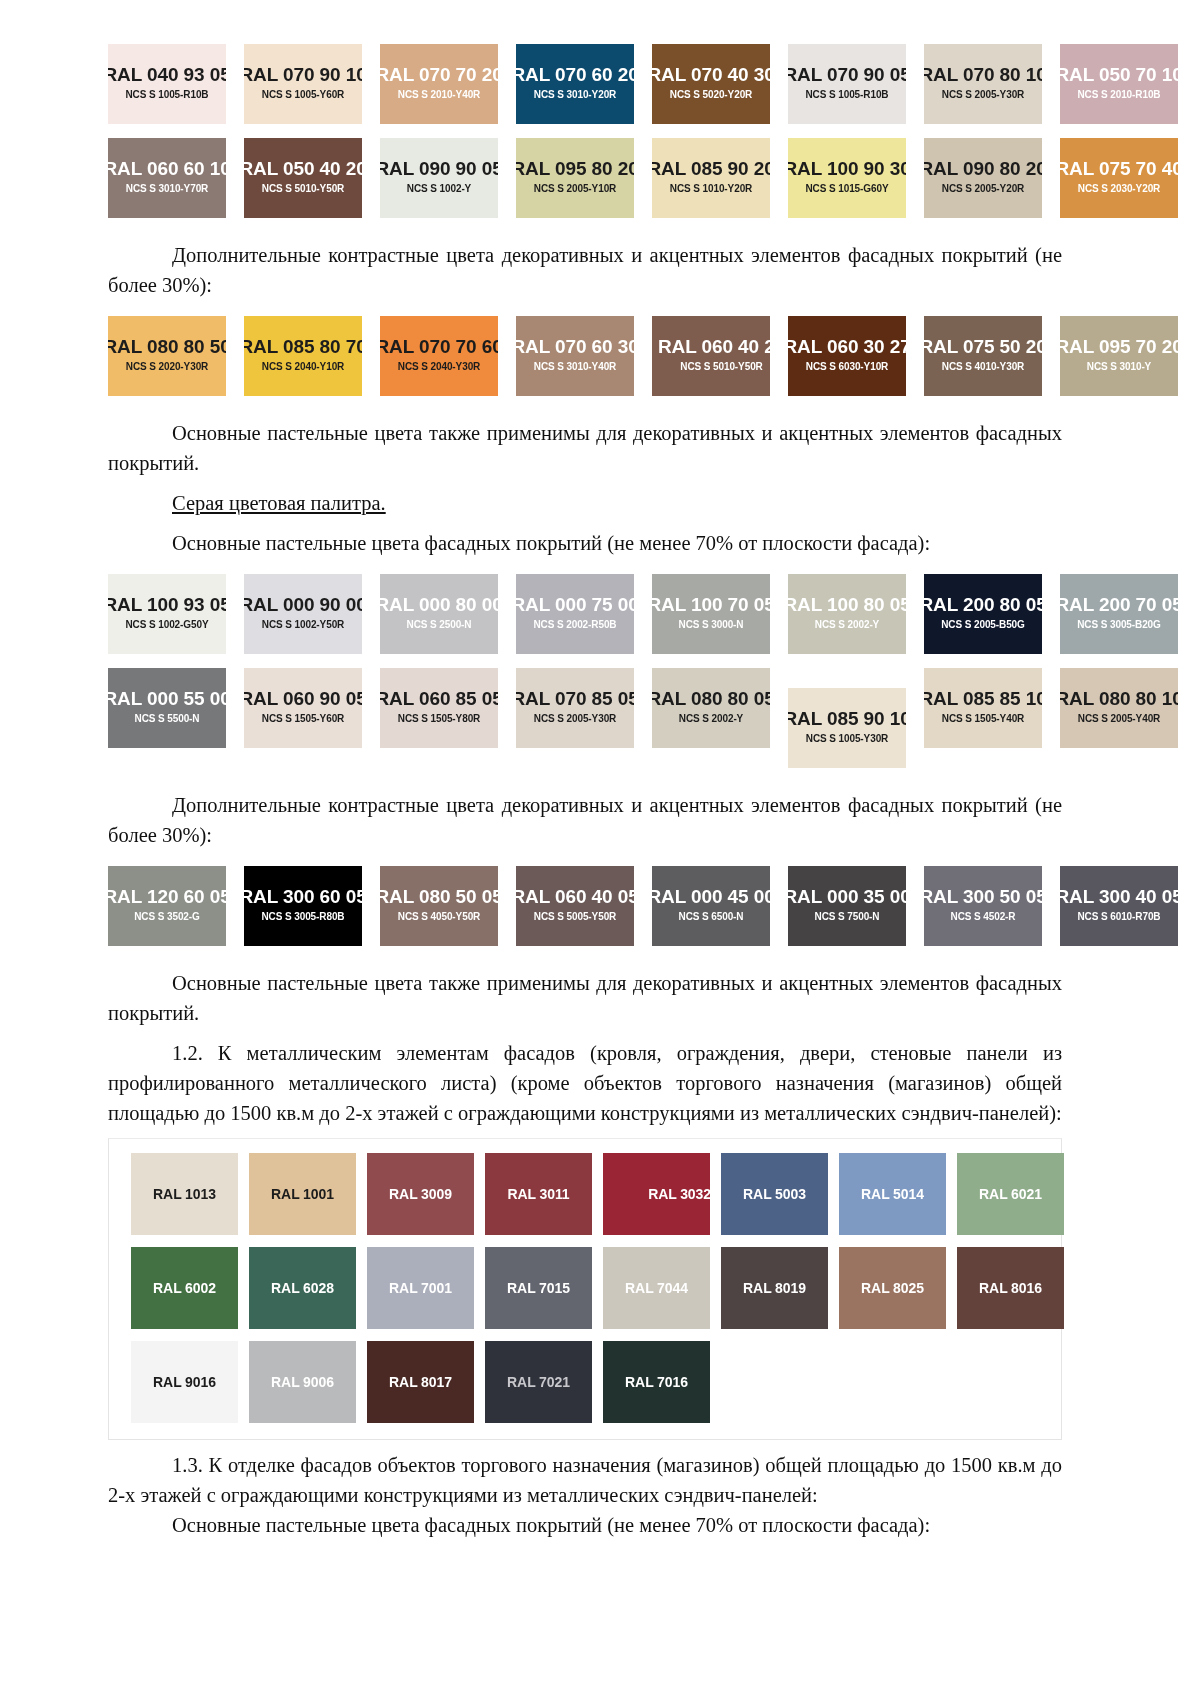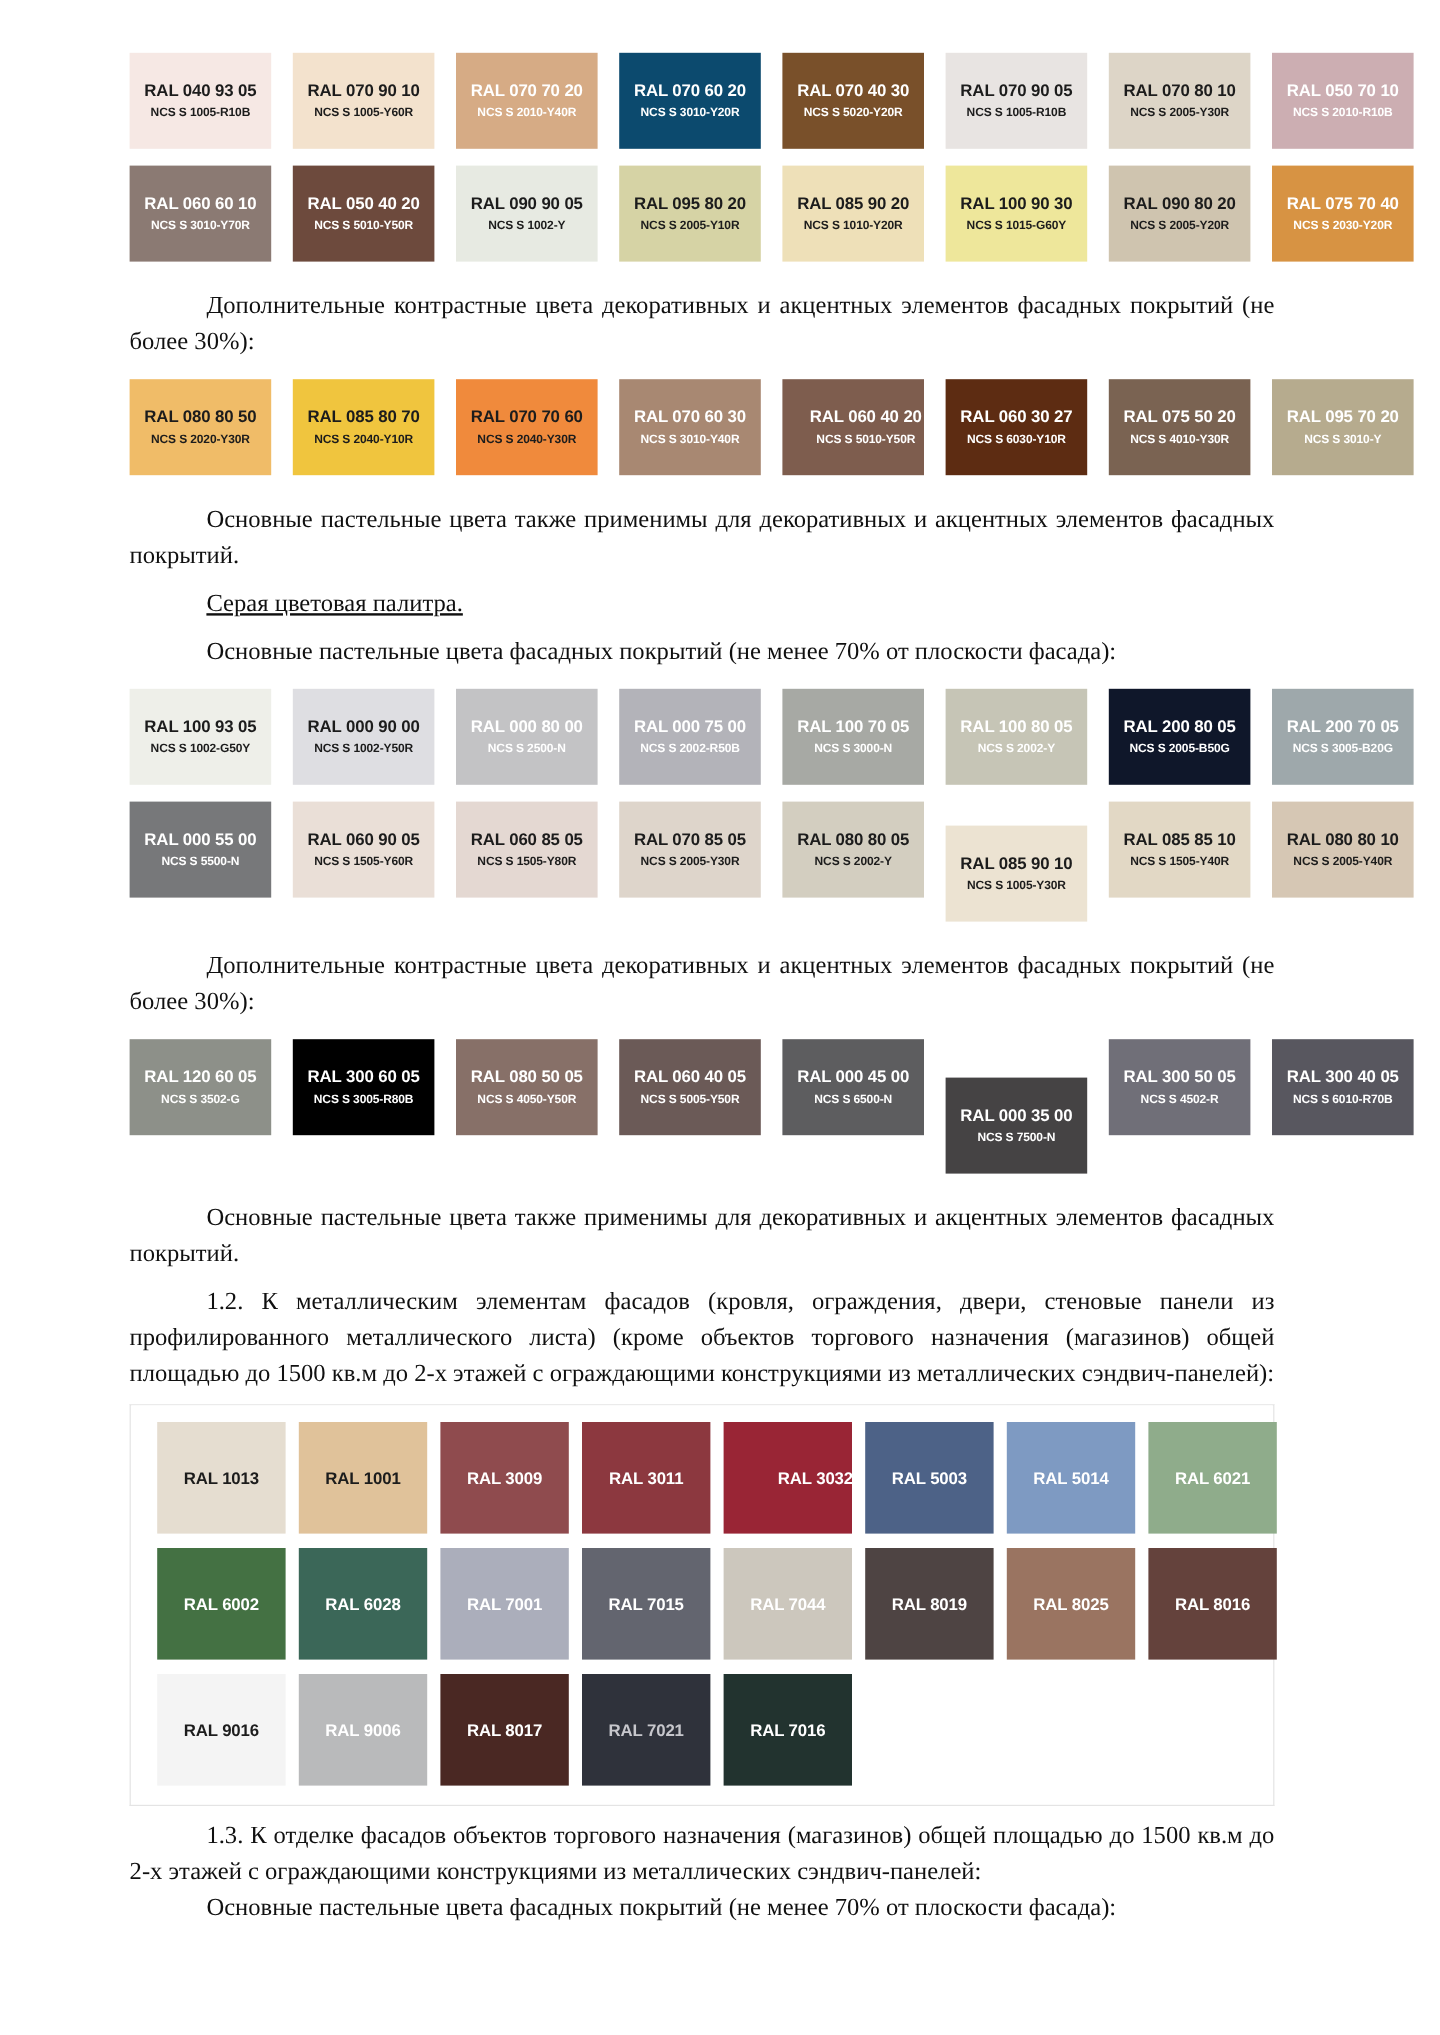--- a/index.html
+++ b/index.html
@@ -62,21 +62,21 @@
     position: relative;
     box-sizing: border-box;
     display: flex;
     flex-direction: column;
     align-items: center;
     justify-content: center;
     overflow: hidden;
   }
   .swatch .ral {
     font-family: "Liberation Sans", "DejaVu Sans", sans-serif;
-    font-size: 14px;
+    font-size: 19px;
     font-weight: 700;
     letter-spacing: -0.1px;
     line-height: 16px;
     white-space: nowrap;
   }
   .swatch .ncs {
     font-family: "Liberation Sans", "DejaVu Sans", sans-serif;
     font-size: 10px;
     font-weight: 700;
     letter-spacing: -0.1px;
@@ -94,21 +94,21 @@
     width: 954px;
     background: #fff;
   }
   .metal-grid {
     display: grid;
     grid-template-columns: repeat(8, 107px);
     column-gap: 11px;
     row-gap: 12px;
   }
   .metal-swatch {
-    height: 93px;
+    height: 82px;
     display: flex;
     align-items: center;
     justify-content: center;
     box-sizing: border-box;
   }
   .metal-swatch .ral {
     font-family: "Liberation Sans", "DejaVu Sans", sans-serif;
     font-size: 14px;
     font-weight: 700;
     letter-spacing: -0.1px;
@@ -332,21 +332,21 @@
           <div class="ncs">NCS S 4050-Y50R</div>
         </div>
         <div class="swatch" style="background: rgb(107, 90, 87); color: rgb(255, 255, 255);">
           <div class="ral">RAL 060 40 05</div>
           <div class="ncs">NCS S 5005-Y50R</div>
         </div>
         <div class="swatch" style="background: rgb(93, 93, 95); color: rgb(255, 255, 255);">
           <div class="ral">RAL 000 45 00</div>
           <div class="ncs">NCS S 6500-N</div>
         </div>
-        <div class="swatch" style="background: rgb(69, 67, 68); color: rgb(255, 255, 255); margin-top: 32px;">
+        <div class="swatch" style="background: rgb(69, 67, 68); color: rgb(255, 255, 255);">
           <div class="ral">RAL 000 35 00</div>
           <div class="ncs">NCS S 7500-N</div>
         </div>
         <div class="swatch" style="background: rgb(112, 111, 120); color: rgb(255, 255, 255);">
           <div class="ral">RAL 300 50 05</div>
           <div class="ncs">NCS S 4502-R</div>
         </div>
         <div class="swatch" style="background: rgb(88, 87, 95); color: rgb(255, 255, 255);">
           <div class="ral">RAL 300 40 05</div>
           <div class="ncs">NCS S 6010-R70B</div>

